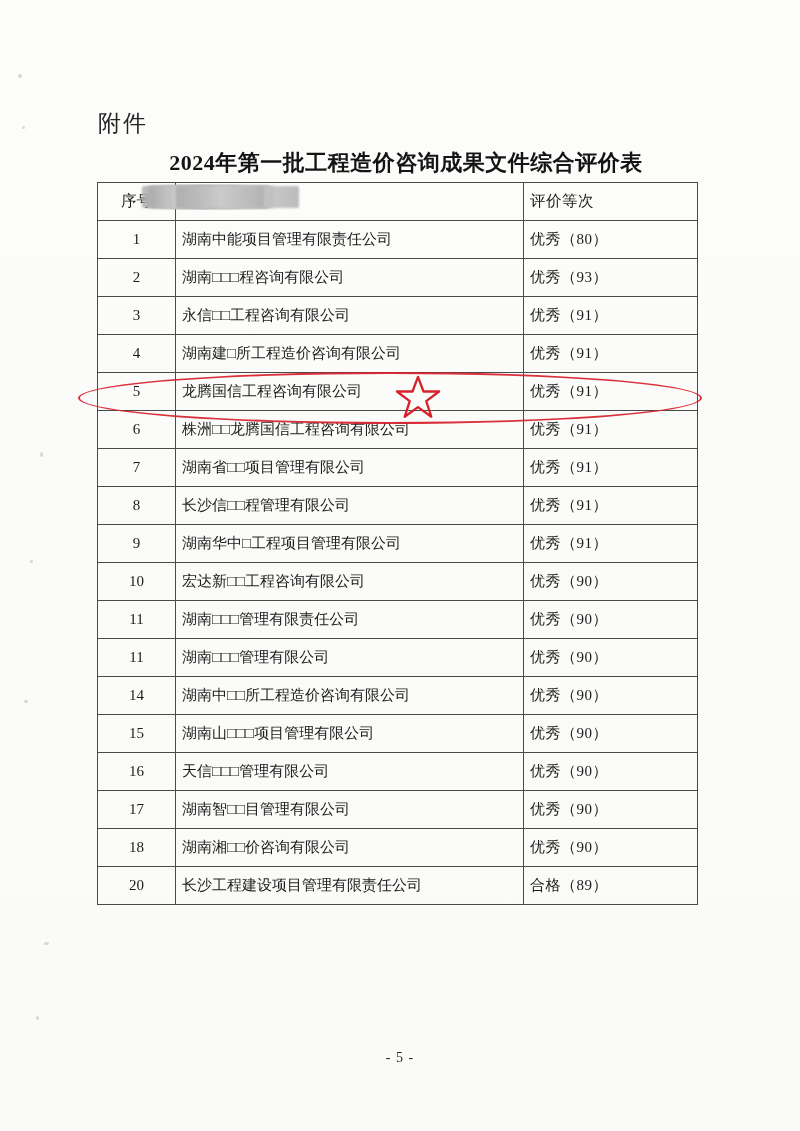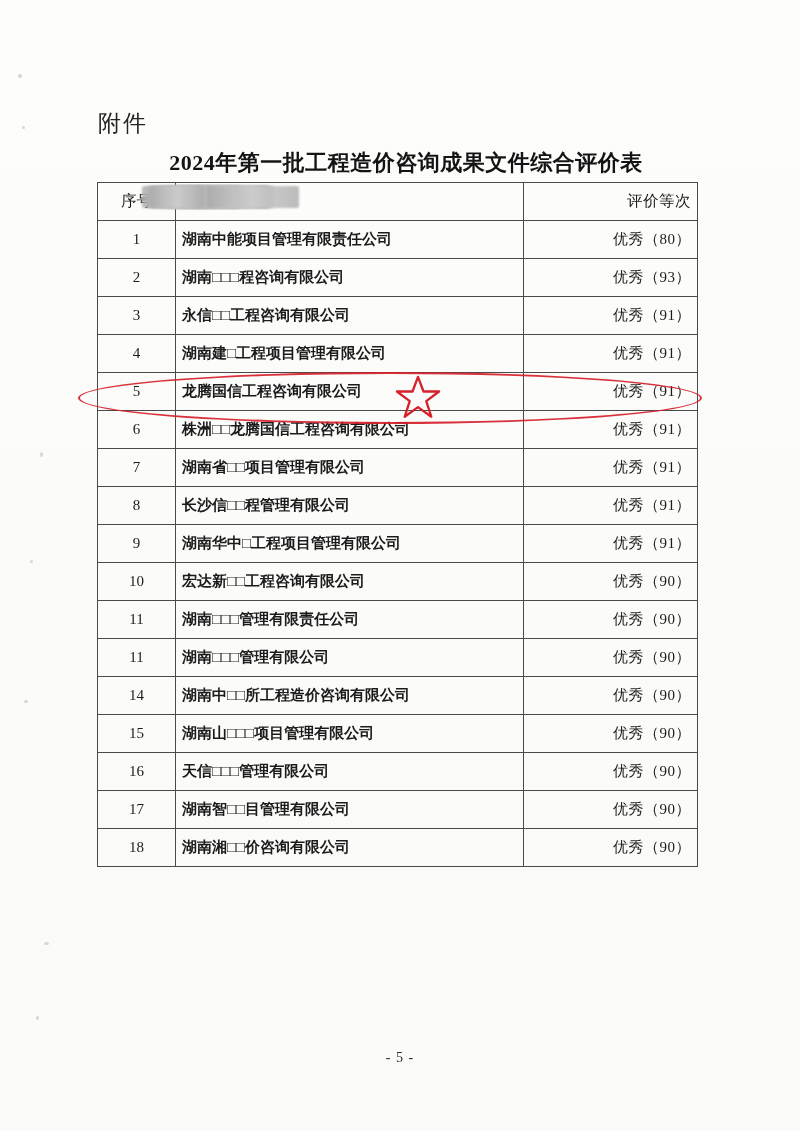--- a/index.html
+++ b/index.html
@@ -69,22 +69,22 @@
   }
   table.eval th {
     font-size: 15.5px;
   }
   col.c-no { width: 78px; }
   col.c-name { width: 348px; }
   col.c-grade { width: 174px; }
   td.no, th.no { text-align: center; }
   td.name, th.name { text-align: left; padding-left: 14px; }
   th.name { text-align: left; padding-left: 6px; }
-  td.grade, th.grade { text-align: right; letter-spacing: .5px; }
-  td.name .nm { position: relative; display: inline-block; white-space: nowrap; font-weight: bold; }
+  td.grade, th.grade { text-align: left; letter-spacing: .5px; }
+  td.name .nm { position: relative; display: inline-block; white-space: nowrap; }
   
   .redact {
     position: absolute;
     background: linear-gradient(90deg, rgba(170,170,170,.85), rgba(205,205,205,.9), rgba(175,175,175,.85));
     filter: blur(1.2px);
     border-radius: 2px;
     pointer-events: none;
   }
   
   .red-ellipse {
@@ -160,21 +160,21 @@
           <td class="name"><span class="nm">湖南□□□程咨询有限公司</span><span class="redact" style="left: 55px; top: 4px; width: 57px; height: 22px;"></span></td>
           <td class="grade">优秀（93）</td>
         </tr>
         <tr>
           <td class="no">3</td>
           <td class="name"><span class="nm">永信□□工程咨询有限公司</span><span class="redact" style="left: 68px; top: 4px; width: 74px; height: 22px;"></span></td>
           <td class="grade">优秀（91）</td>
         </tr>
         <tr>
           <td class="no">4</td>
-          <td class="name"><span class="nm">湖南建□工程项目管理有限公司</span><span class="redact" style="left: 81px; top: 4px; width: 91px; height: 22px;"></span></td>
+          <td class="name"><span class="nm">湖南建□所工程造价咨询有限公司</span><span class="redact" style="left: 81px; top: 4px; width: 91px; height: 22px;"></span></td>
           <td class="grade">优秀（91）</td>
         </tr>
         <tr>
           <td class="no">5</td>
           <td class="name"><span class="nm">龙腾国信工程咨询有限公司</span></td>
           <td class="grade">优秀（91）</td>
         </tr>
         <tr>
           <td class="no">6</td>
           <td class="name"><span class="nm">株洲□□龙腾国信工程咨询有限公司</span><span class="redact" style="left: 107px; top: 4px; width: 70px; height: 22px;"></span></td>
@@ -227,20 +227,25 @@
         </tr>
         <tr>
           <td class="no">17</td>
           <td class="name"><span class="nm">湖南智□□目管理有限公司</span><span class="redact" style="left: 110px; top: 4px; width: 92px; height: 22px;"></span></td>
           <td class="grade">优秀（90）</td>
         </tr>
         <tr>
           <td class="no">18</td>
           <td class="name"><span class="nm">湖南湘□□价咨询有限公司</span><span class="redact" style="left: 53px; top: 4px; width: 54px; height: 22px;"></span></td>
           <td class="grade">优秀（90）</td>
+        </tr>
+        <tr>
+          <td class="no">20</td>
+          <td class="name"><span class="nm">长沙工程建设项目管理有限责任公司</span><span class="redact" style="left: 79px; top: 4px; width: 88px; height: 22px;"></span></td>
+          <td class="grade">合格（89）</td>
         </tr>
       </tbody>
   </table>
 </div>
 
 <div class="red-ellipse"></div>
 
 <svg class="red-star" viewBox="0 0 100 96">
   <polygon points="50,4 62,36 96,36 68,57 79,91 50,70 21,91 32,57 4,36 38,36" fill="none" stroke="#d6202a" stroke-width="5" stroke-linejoin="round"></polygon>
 </svg>

